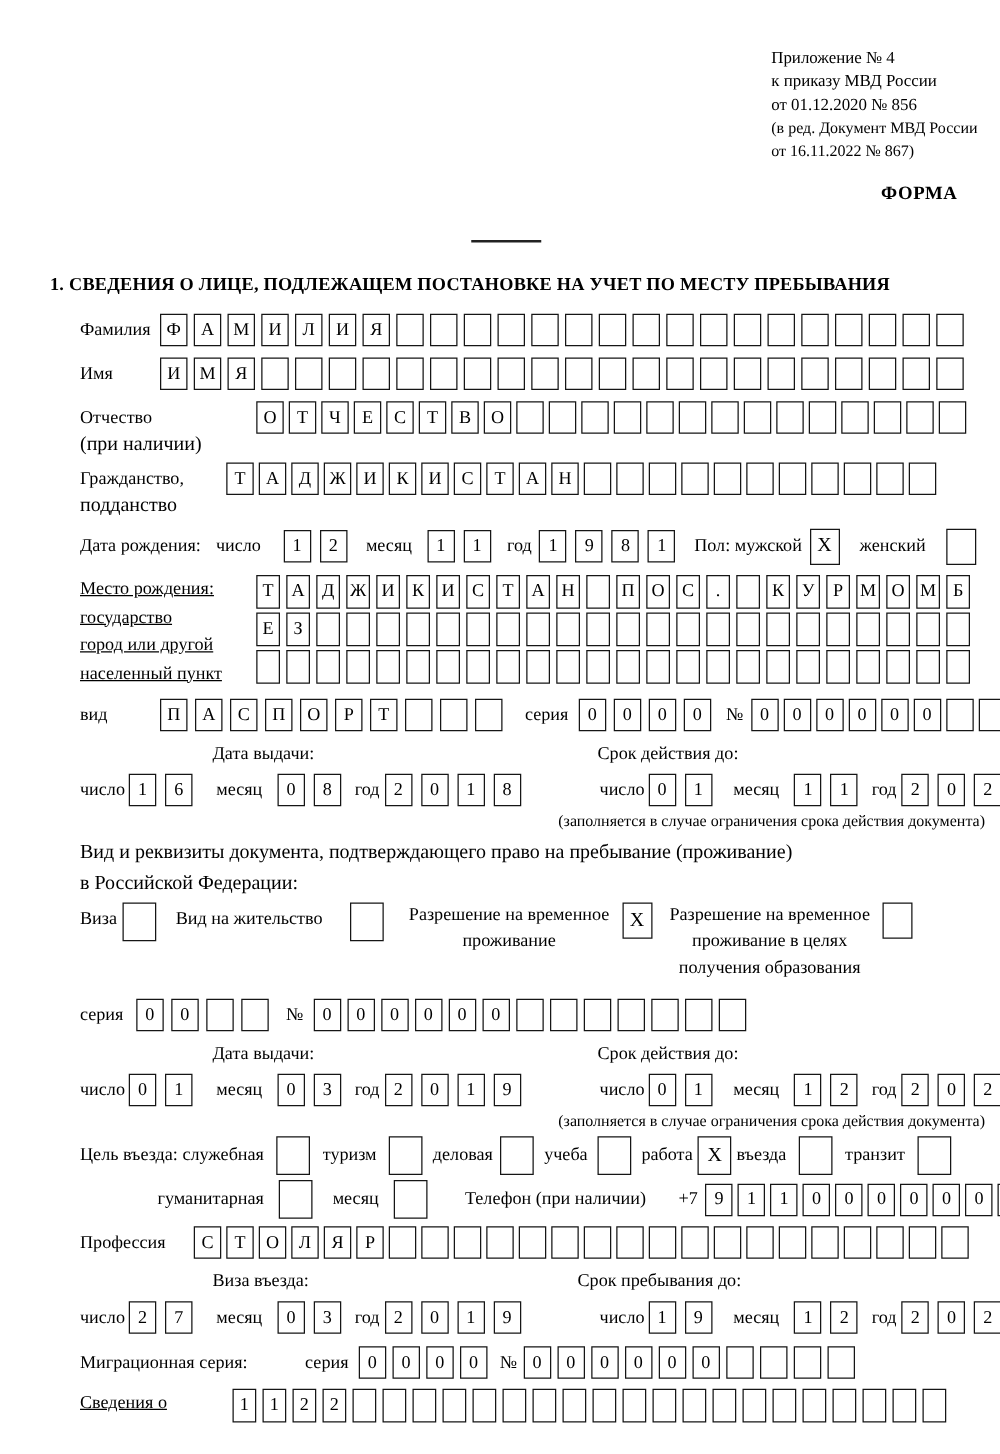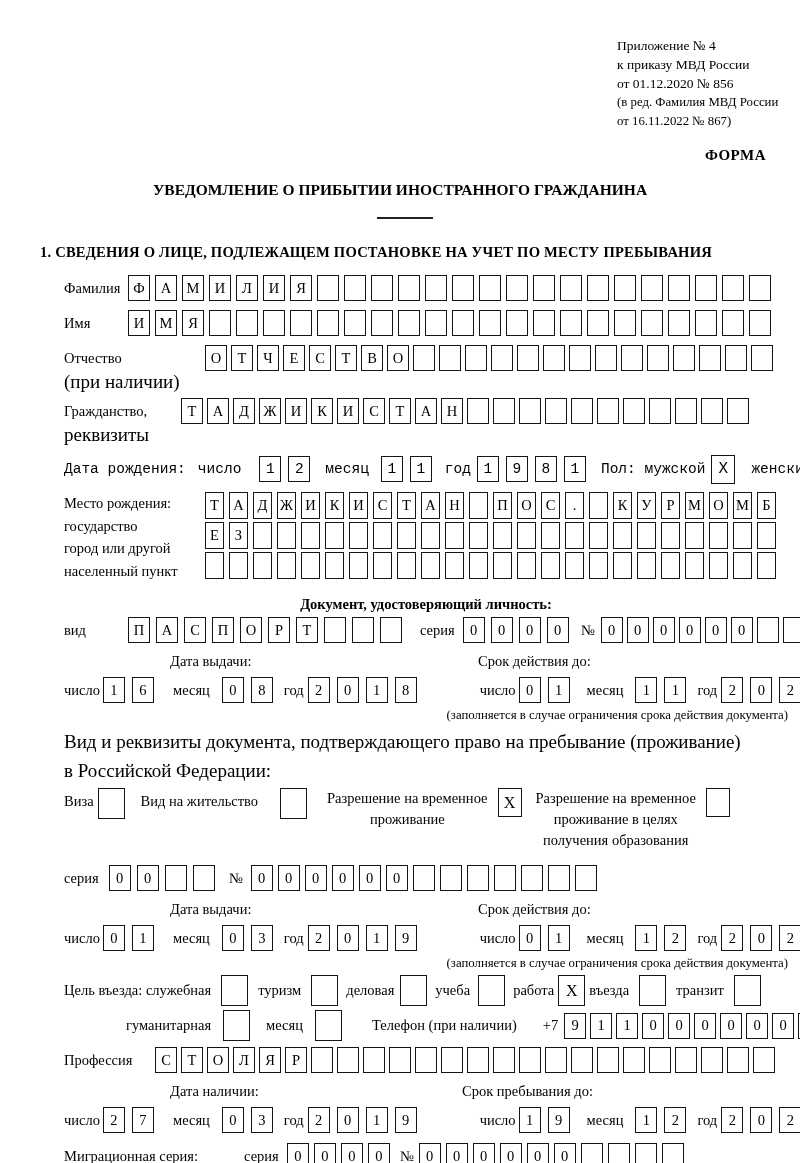--- a/index.html
+++ b/index.html
@@ -14,46 +14,45 @@
   .row{display:flex;align-items:center;margin-top:5px;min-height:30px;}
   .row.tops{align-items:flex-start;}
   .row.tops .lbl{padding-top:5px;}
   .lbl{font-size:14.5px;white-space:pre;flex:none;}
   .gap{flex:none;display:inline-block;}
   .boxes{display:inline-flex;flex:none;align-items:center;}
   .cell{display:inline-flex;flex:none;align-items:center;justify-content:center;width:22px;height:26px;border:1.5px solid #151515;box-sizing:border-box;font-size:14.5px;background:#fff;}
   .cell.narrow{width:19px;height:27px;}
   .checkbox{display:inline-flex;flex:none;align-items:center;justify-content:center;width:24px;height:29px;border:1.5px solid #151515;box-sizing:border-box;font-size:16px;background:#fff;}
   .checkbox.big{width:27px;height:31px;}
-  .plain{font-size:19px;margin-top:2px;font-family:Liberation Serif, serif;}
+  .plain{font-size:16px;margin-top:2px;font-family:Liberation Serif, serif;}
   .center-bold{font-weight:bold;font-size:14.5px;text-align:center;margin-top:10px;}
   .subheads{position:relative;height:21px;margin-top:8px;font-size:14.5px;}
   .subheads span{position:absolute;top:0;}
   .note-right{text-align:right;font-size:12.8px;margin-top:3px;padding-right:0;}
-  .multirow{display:flex;margin-top:6px;align-items:flex-start;}
+  .multirow{display:flex;margin-top:6px;align-items:flex-start;text-decoration:underline;}
   .mlabels{flex:none;font-size:14.5px;line-height:22.5px;}
   .mboxes{flex:1;}
   .mboxrow{margin-bottom:4px;}
   .mlcheck{display:inline-flex;flex:none;align-items:flex-start;}
   .mllines{display:inline-block;text-align:center;font-size:14.5px;line-height:21px;margin-right:10px;}
 </style>
 </head>
 <body>
 
 <div class="page">
   <div class="appendix">
     <div>Приложение № 4</div>
     <div>к приказу МВД России</div>
     <div>от 01.12.2020 № 856</div>
-    <div>(в ред. Фамилия МВД России</div>
+    <div>(в ред. Документ МВД России</div>
     <div>от 16.11.2022 № 867)</div>
   </div>
   <div class="forma">ФОРМА</div>
   <div class="title">
-    <div>УВЕДОМЛЕНИЕ О ПРИБЫТИИ ИНОСТРАННОГО ГРАЖДАНИНА</div>
     <div><span class="uline"></span></div>
   </div>
   <div class="sec-heading">1. СВЕДЕНИЯ О ЛИЦЕ, ПОДЛЕЖАЩЕМ ПОСТАНОВКЕ НА УЧЕТ ПО МЕСТУ ПРЕБЫВАНИЯ</div>
   <div id="form-root">
       <div class="row" style="margin-top: 12px;">
         <span class="lbl" style="width: 64px;">Фамилия</span>
         <span class="boxes">
           <span class="cell" style="margin-right: 5px;">Ф</span>
           <span class="cell" style="margin-right: 5px;">А</span>
           <span class="cell" style="margin-right: 5px;">М</span>
@@ -157,22 +156,22 @@
           <span class="cell" style="margin-right: 4px;"></span>
           <span class="cell" style="margin-right: 4px;"></span>
           <span class="cell" style="margin-right: 4px;"></span>
           <span class="cell" style="margin-right: 4px;"></span>
           <span class="cell" style="margin-right: 4px;"></span>
           <span class="cell" style="margin-right: 4px;"></span>
           <span class="cell" style="margin-right: 4px;"></span>
           <span class="cell" style="margin-right: 4px;"></span>
         </span>
       </div>
-      <div class="plain" style="margin-top: -2px;">реквизиты</div>
-      <div class="row" style="margin-top: 8px; font-family: Liberation Mono, monospace;">
+      <div class="plain" style="margin-top: -2px;">подданство</div>
+      <div class="row" style="margin-top: 8px;">
         <span class="lbl">Дата рождения:</span>
         <span class="gap" style="width: 12px;"></span>
         <span class="lbl">число</span>
         <span class="gap" style="width: 18px;"></span>
         <span class="boxes">
           <span class="cell" style="margin-right: 7px;">1</span>
           <span class="cell" style="margin-right: 7px;">2</span>
         </span>
         <span class="gap" style="width: 8px;"></span>
         <span class="lbl">месяц</span>
@@ -280,21 +279,20 @@
               <span class="cell narrow" style="margin-right: 5px;"></span>
               <span class="cell narrow" style="margin-right: 5px;"></span>
               <span class="cell narrow" style="margin-right: 5px;"></span>
               <span class="cell narrow" style="margin-right: 5px;"></span>
               <span class="cell narrow" style="margin-right: 5px;"></span>
               <span class="cell narrow" style="margin-right: 5px;"></span>
               <span class="cell narrow" style="margin-right: 5px;"></span>
             </span></div>
         </div>
       </div>
-      <div class="center-bold">Документ, удостоверяющий личность:</div>
       <div class="row" style="margin-top: 2px;">
         <span class="lbl" style="width: 64px;">вид</span>
         <span class="boxes">
           <span class="cell" style="margin-right: 6px;">П</span>
           <span class="cell" style="margin-right: 6px;">А</span>
           <span class="cell" style="margin-right: 6px;">С</span>
           <span class="cell" style="margin-right: 6px;">П</span>
           <span class="cell" style="margin-right: 6px;">О</span>
           <span class="cell" style="margin-right: 6px;">Р</span>
           <span class="cell" style="margin-right: 6px;">Т</span>
@@ -562,21 +560,21 @@
           <span class="cell" style="margin-right: 4px;"></span>
           <span class="cell" style="margin-right: 4px;"></span>
           <span class="cell" style="margin-right: 4px;"></span>
           <span class="cell" style="margin-right: 4px;"></span>
           <span class="cell" style="margin-right: 4px;"></span>
           <span class="cell" style="margin-right: 4px;"></span>
           <span class="cell" style="margin-right: 4px;"></span>
         </span>
       </div>
       <div class="subheads">
-        <span style="left: 106px;">Дата наличии:</span>
+        <span style="left: 106px;">Виза въезда:</span>
         <span style="left: 398px;">Срок пребывания до:</span>
       </div>
       <div class="row" style="margin-top: 1px;">
         <span class="lbl">число</span>
         <span class="gap" style="width: 3px;"></span>
         <span class="boxes">
           <span class="cell" style="margin-right: 7px;">2</span>
           <span class="cell" style="margin-right: 7px;">7</span>
         </span>
         <span class="gap" style="width: 12px;"></span>

